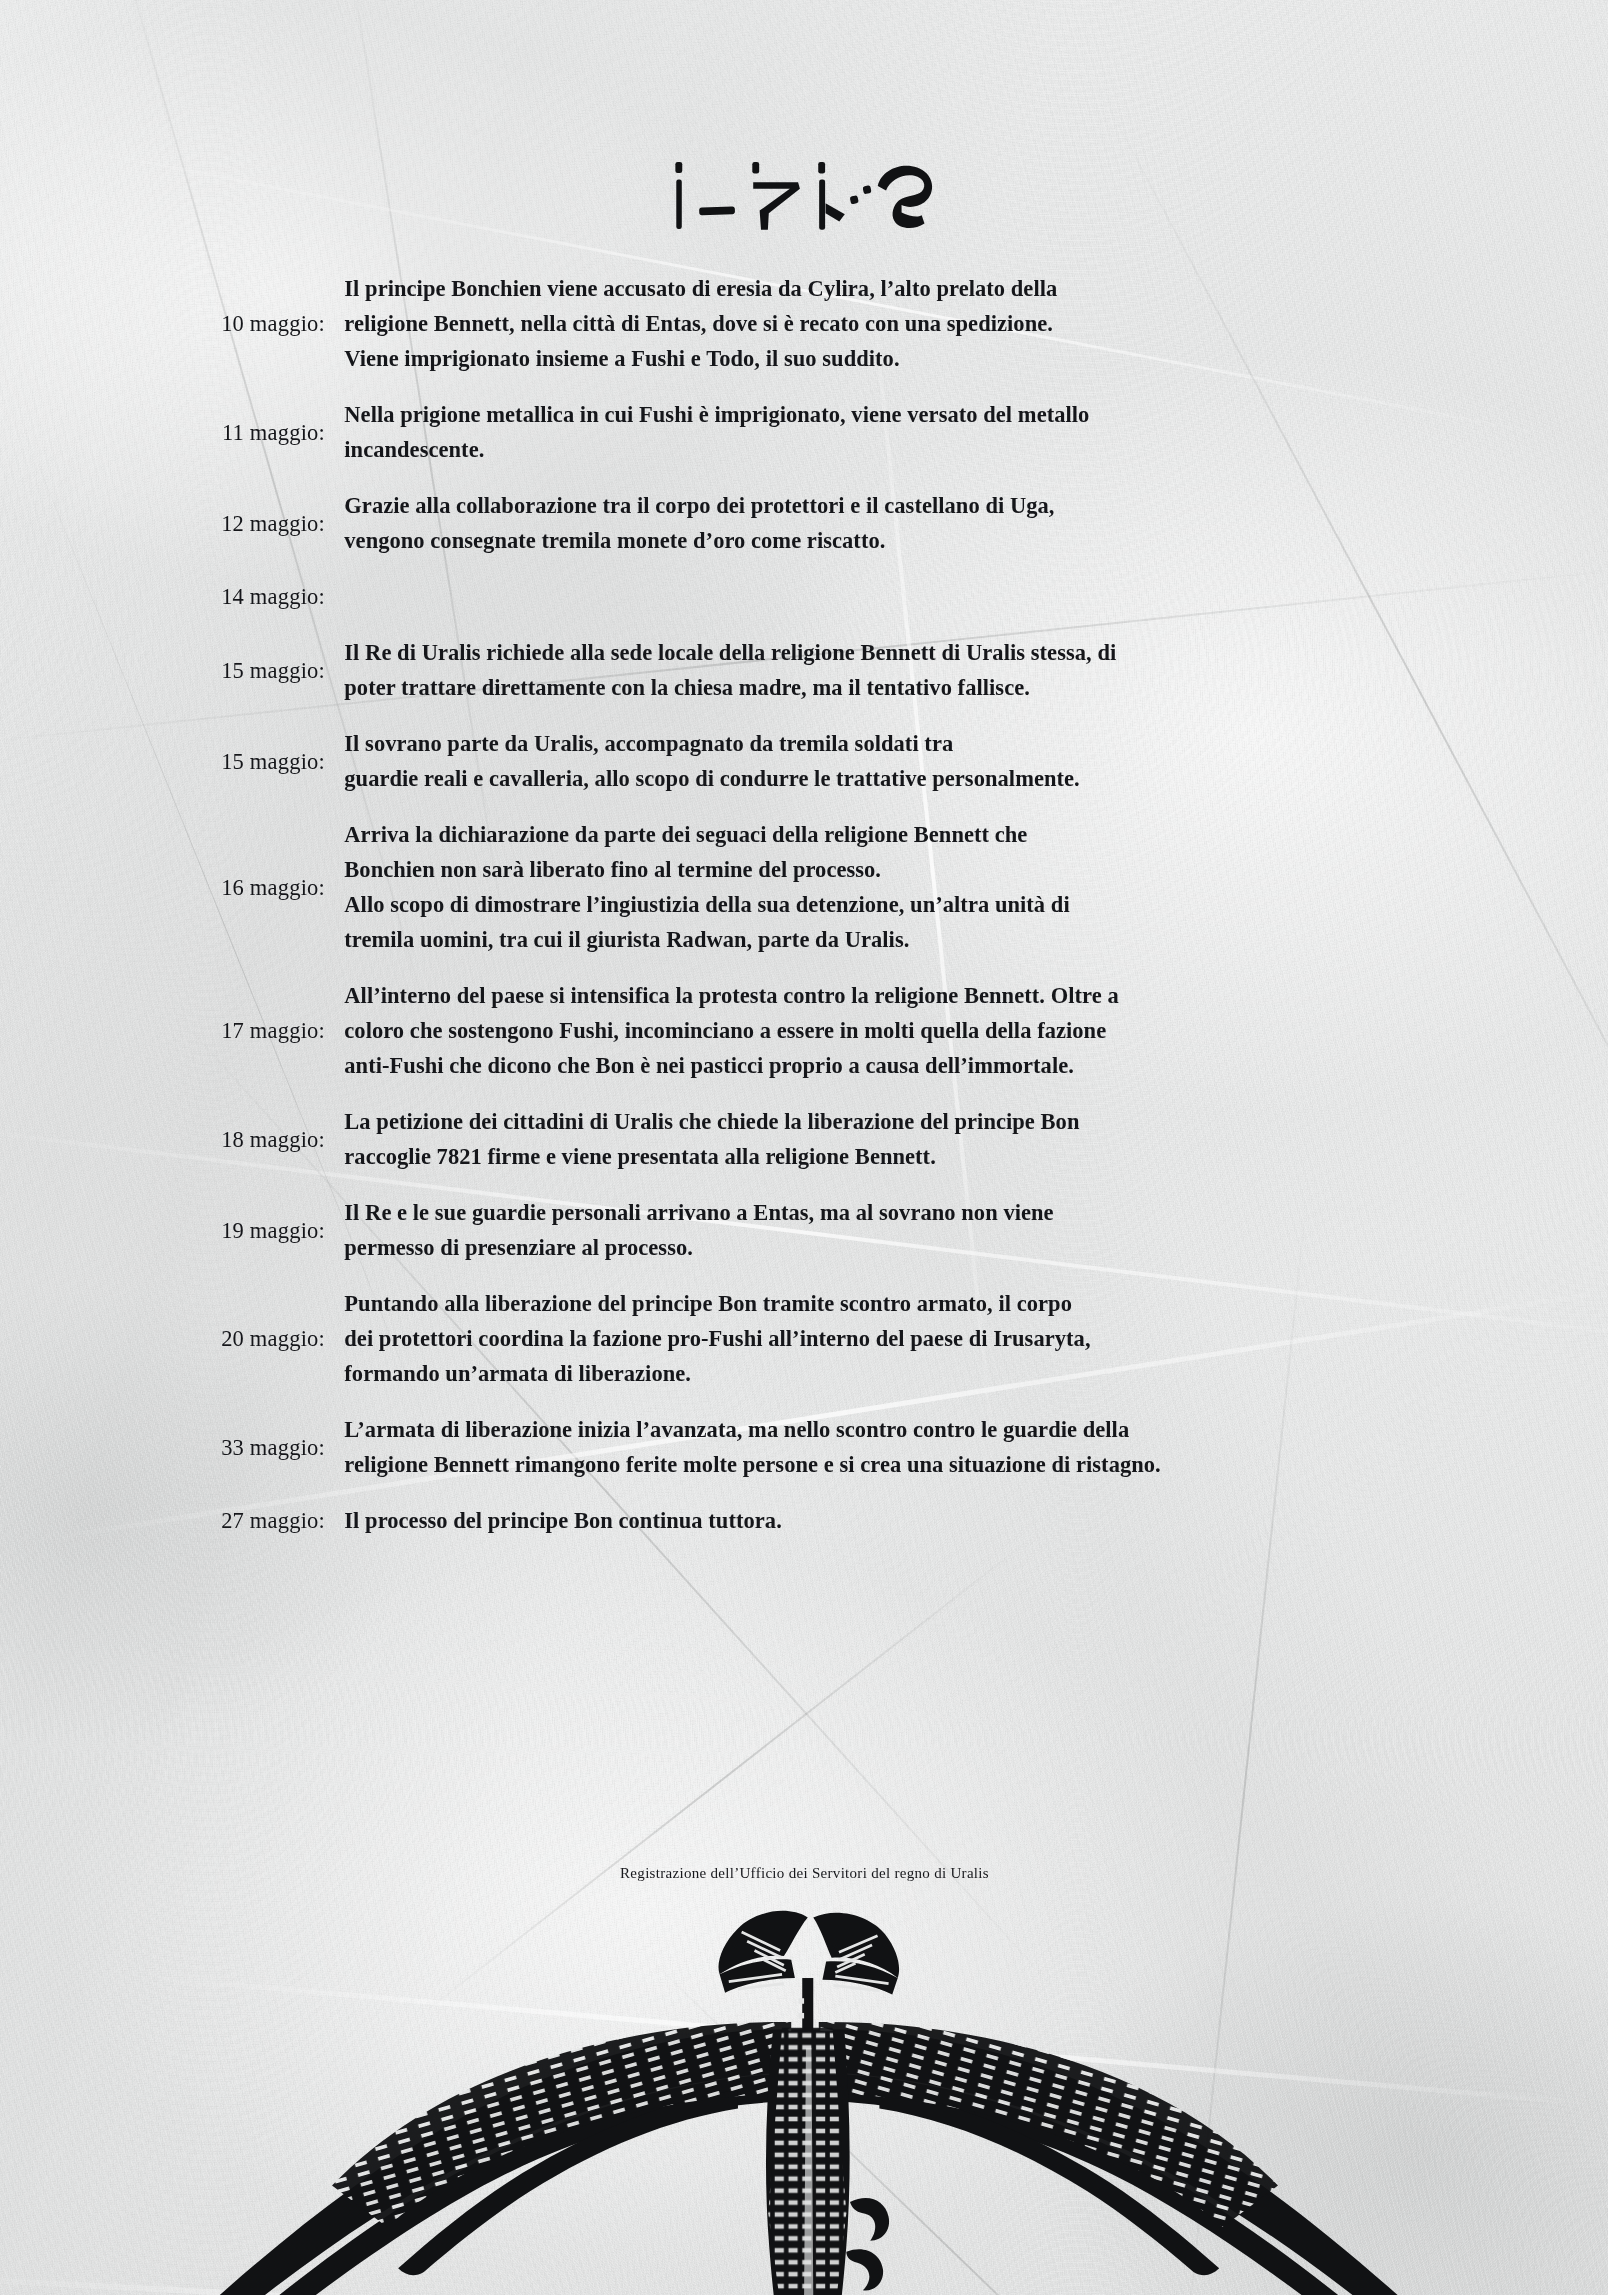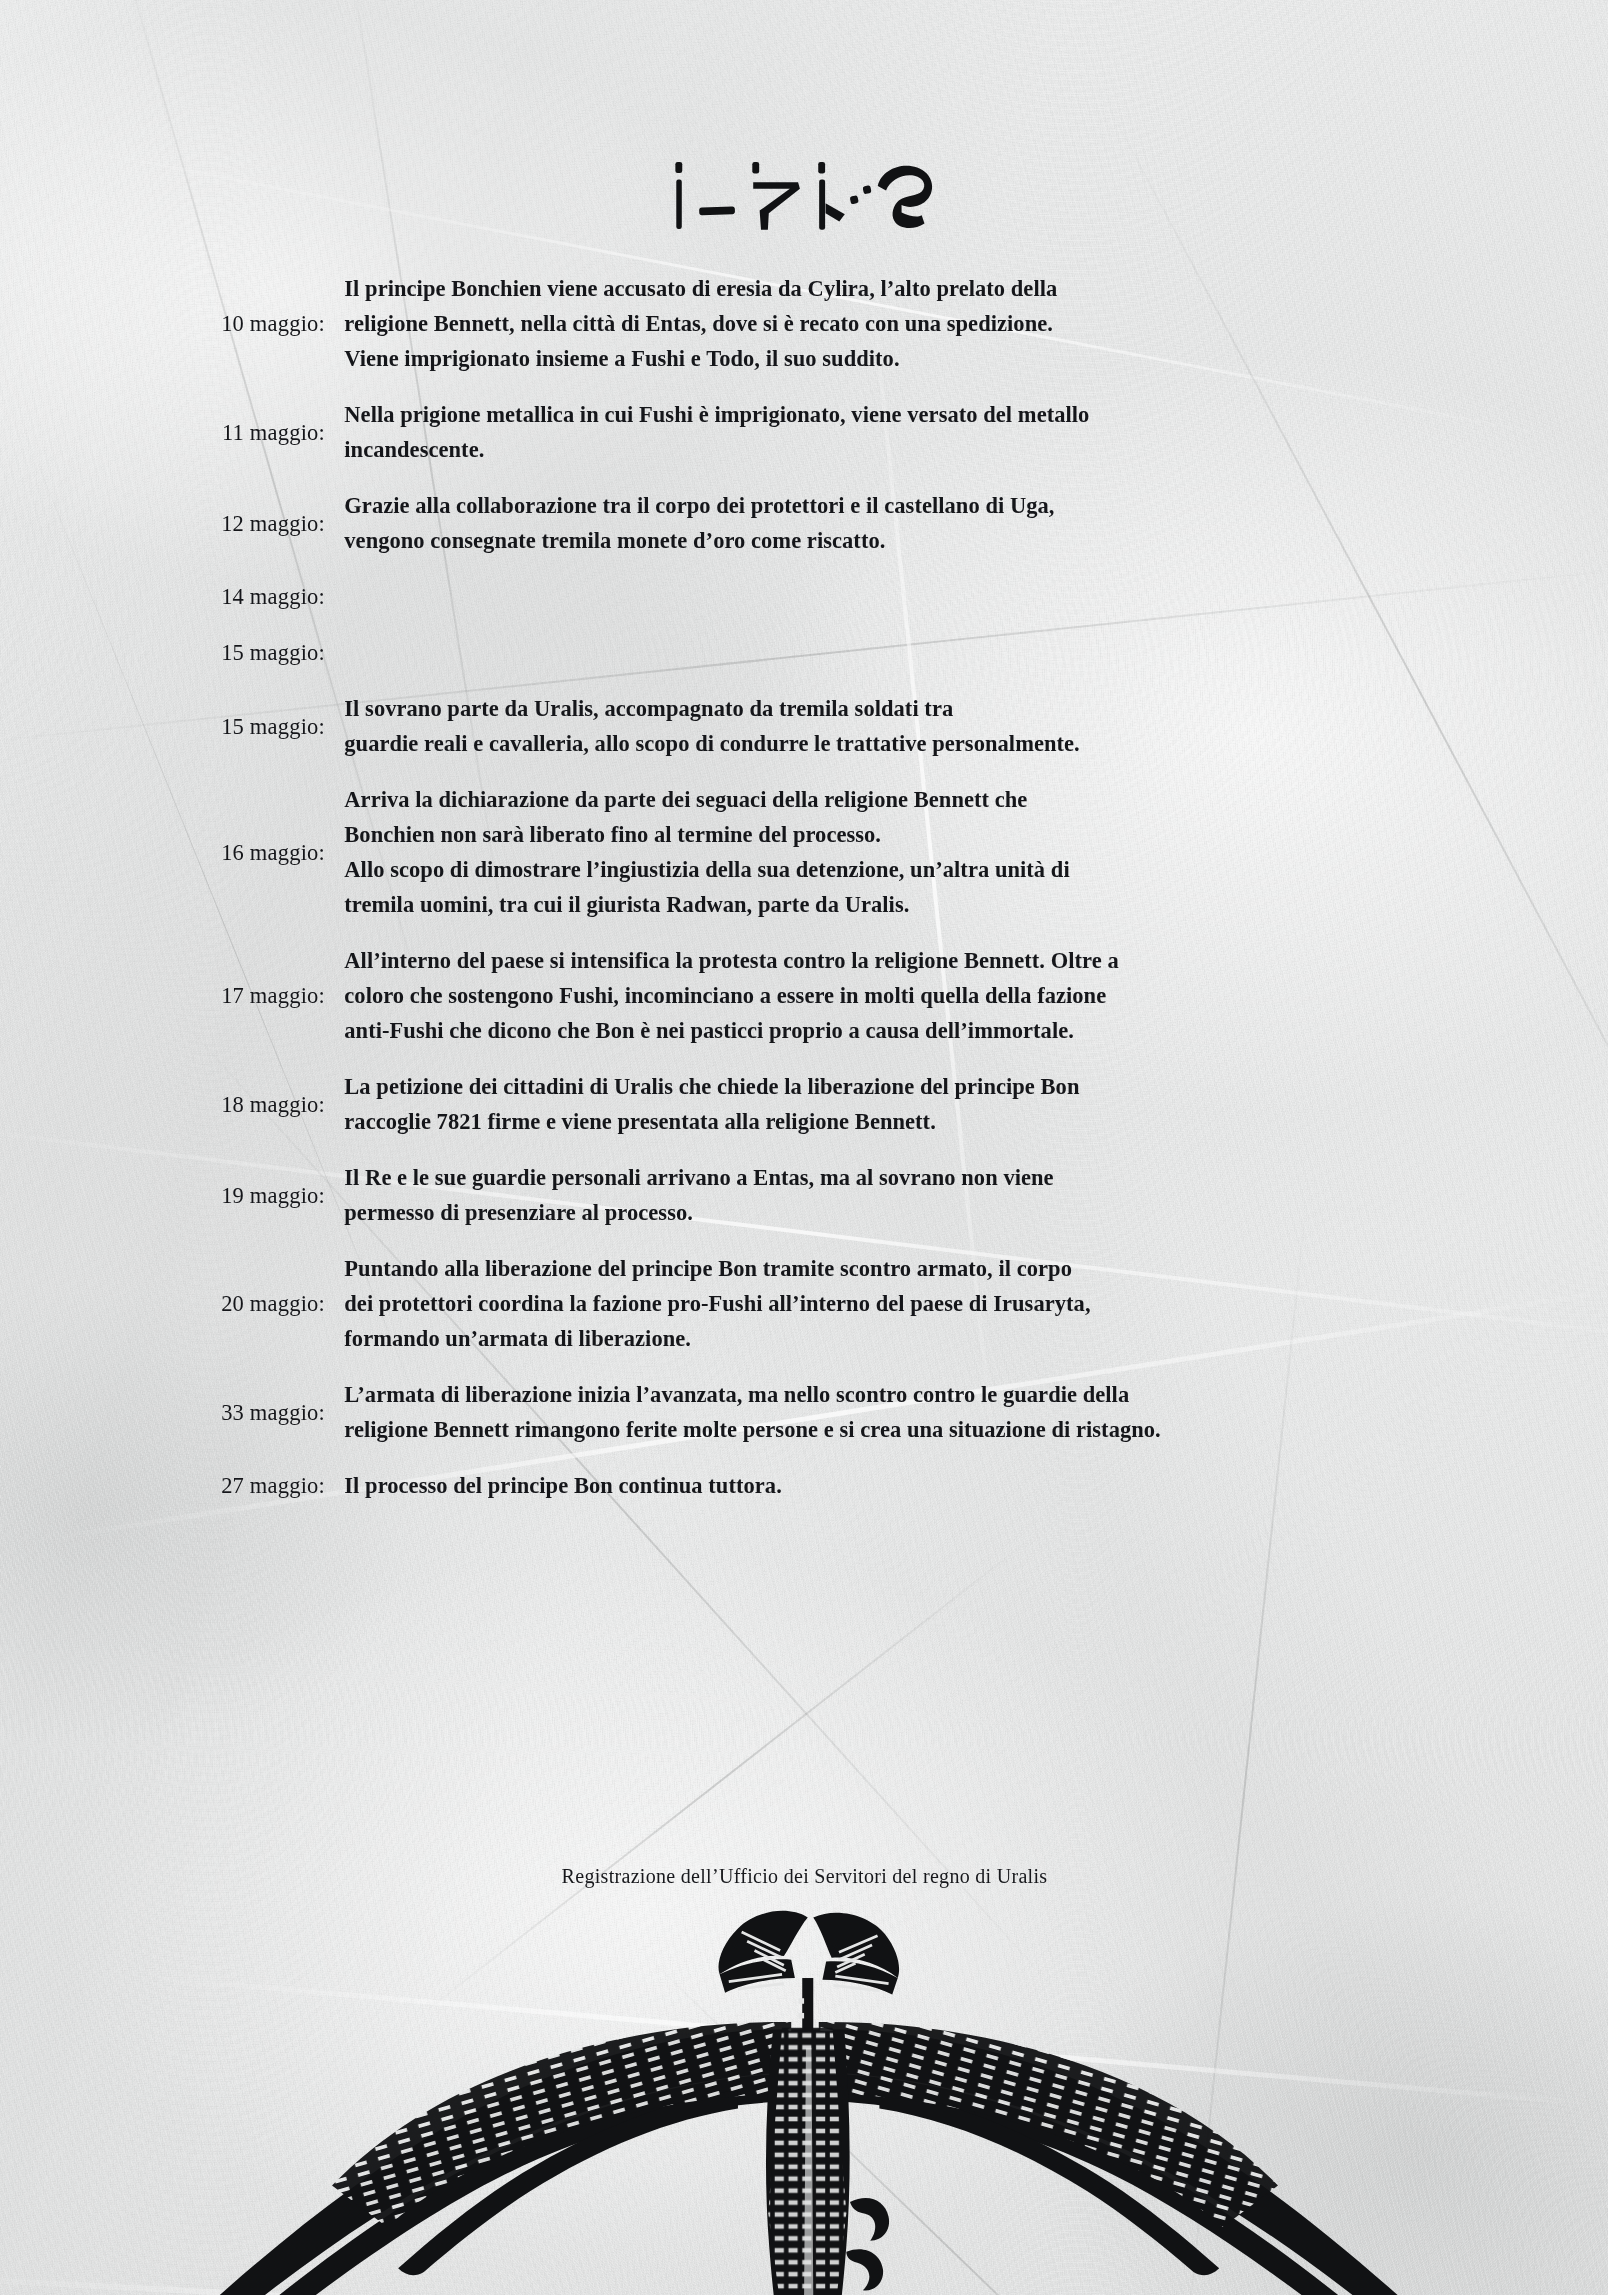--- a/index.html
+++ b/index.html
@@ -71,21 +71,21 @@
     color:#15161a;
     letter-spacing:0.05px;
     white-space:nowrap;
   }
 
   
   #caption{
     position:absolute;
     left:0;top:1865px;width:100%;
     text-align:center;
-    font-size:20px;
+    font-size:15px;
     letter-spacing:0.3px;
     color:#17181c;
   }
 
   
   #engraving{
     position:absolute;
     left:50%;
     transform:translateX(-50%);
     top:1910px;
@@ -192,20 +192,24 @@
     </div>
 
     <div class="entry">
       <div class="entry-date">14 maggio:</div>
       <div class="entry-lines">
       </div>
     </div>
 
     <div class="entry">
       <div class="entry-date">15 maggio:</div>
+      <div class="entry-lines">
+        <div class="entry-line">Il Re di Uralis richiede alla sede locale della religione Bennett di Uralis stessa, di</div>
+        <div class="entry-line">poter trattare direttamente con la chiesa madre, ma il tentativo fallisce.</div>
+      </div>
     </div>
 
     <div class="entry">
       <div class="entry-date">15 maggio:</div>
       <div class="entry-lines">
         <div class="entry-line">Il sovrano parte da Uralis, accompagnato da tremila soldati tra</div>
         <div class="entry-line">guardie reali e cavalleria, allo scopo di condurre le trattative personalmente.</div>
       </div>
     </div>
 

